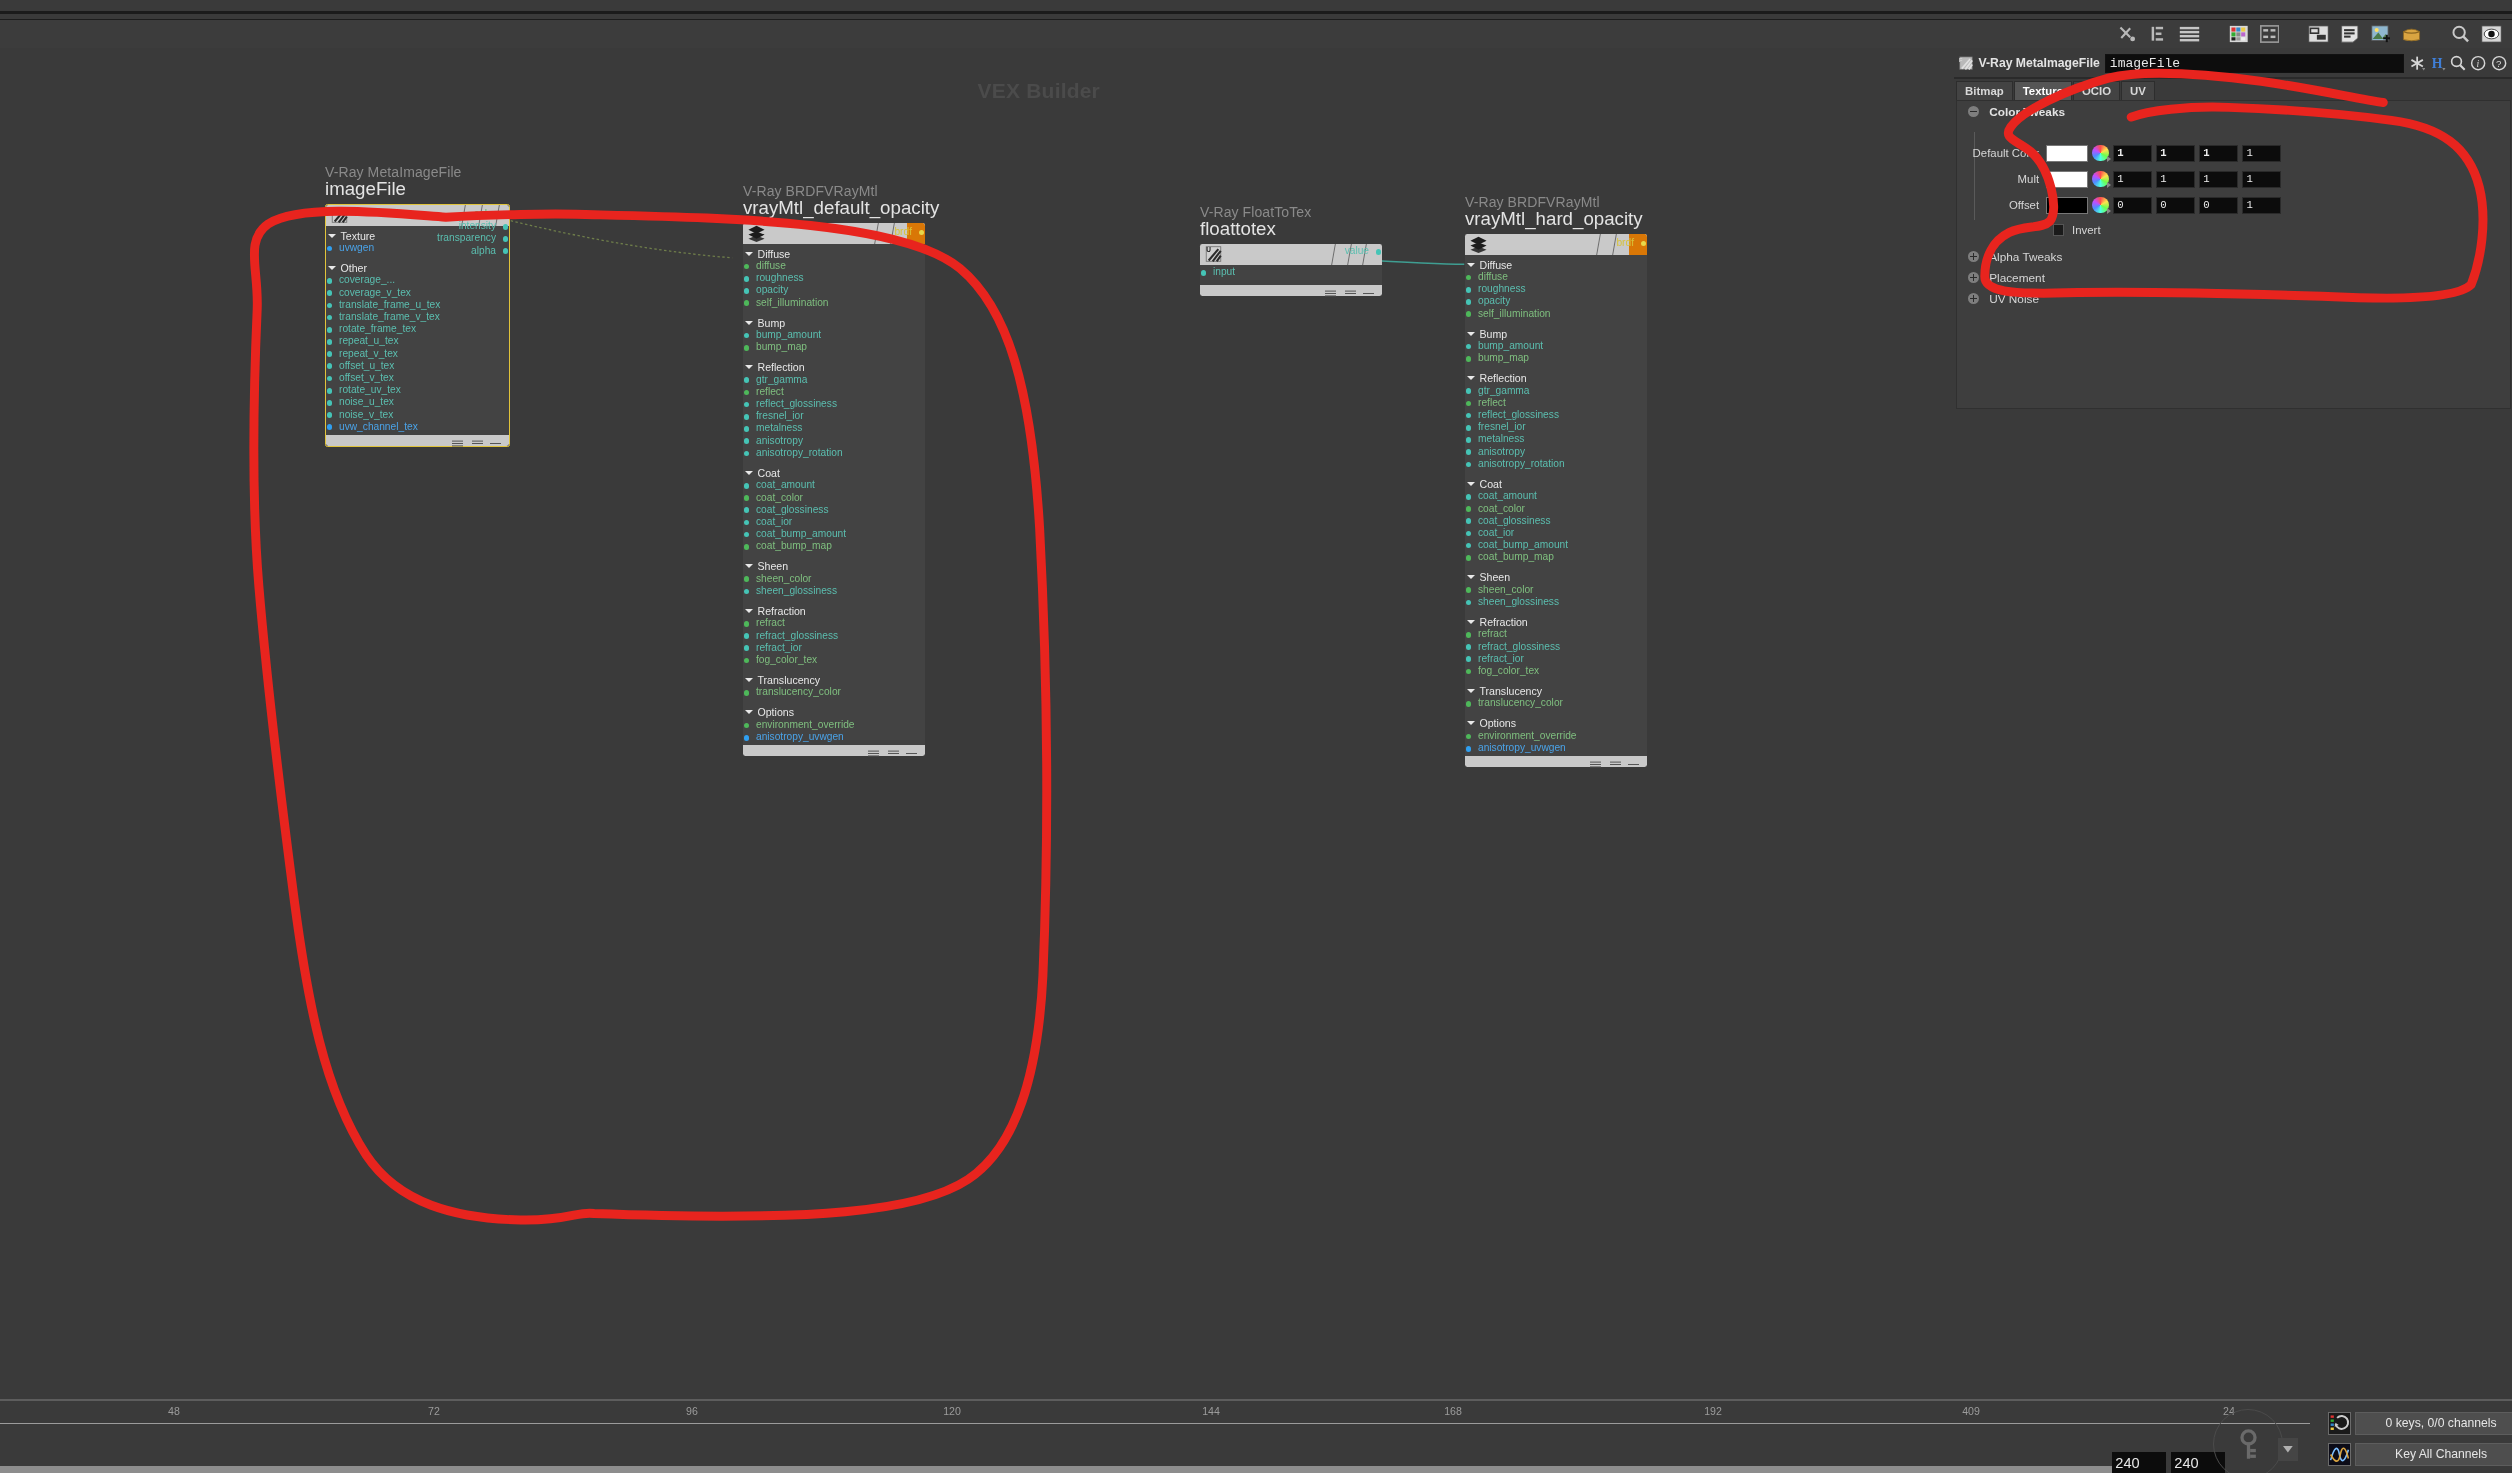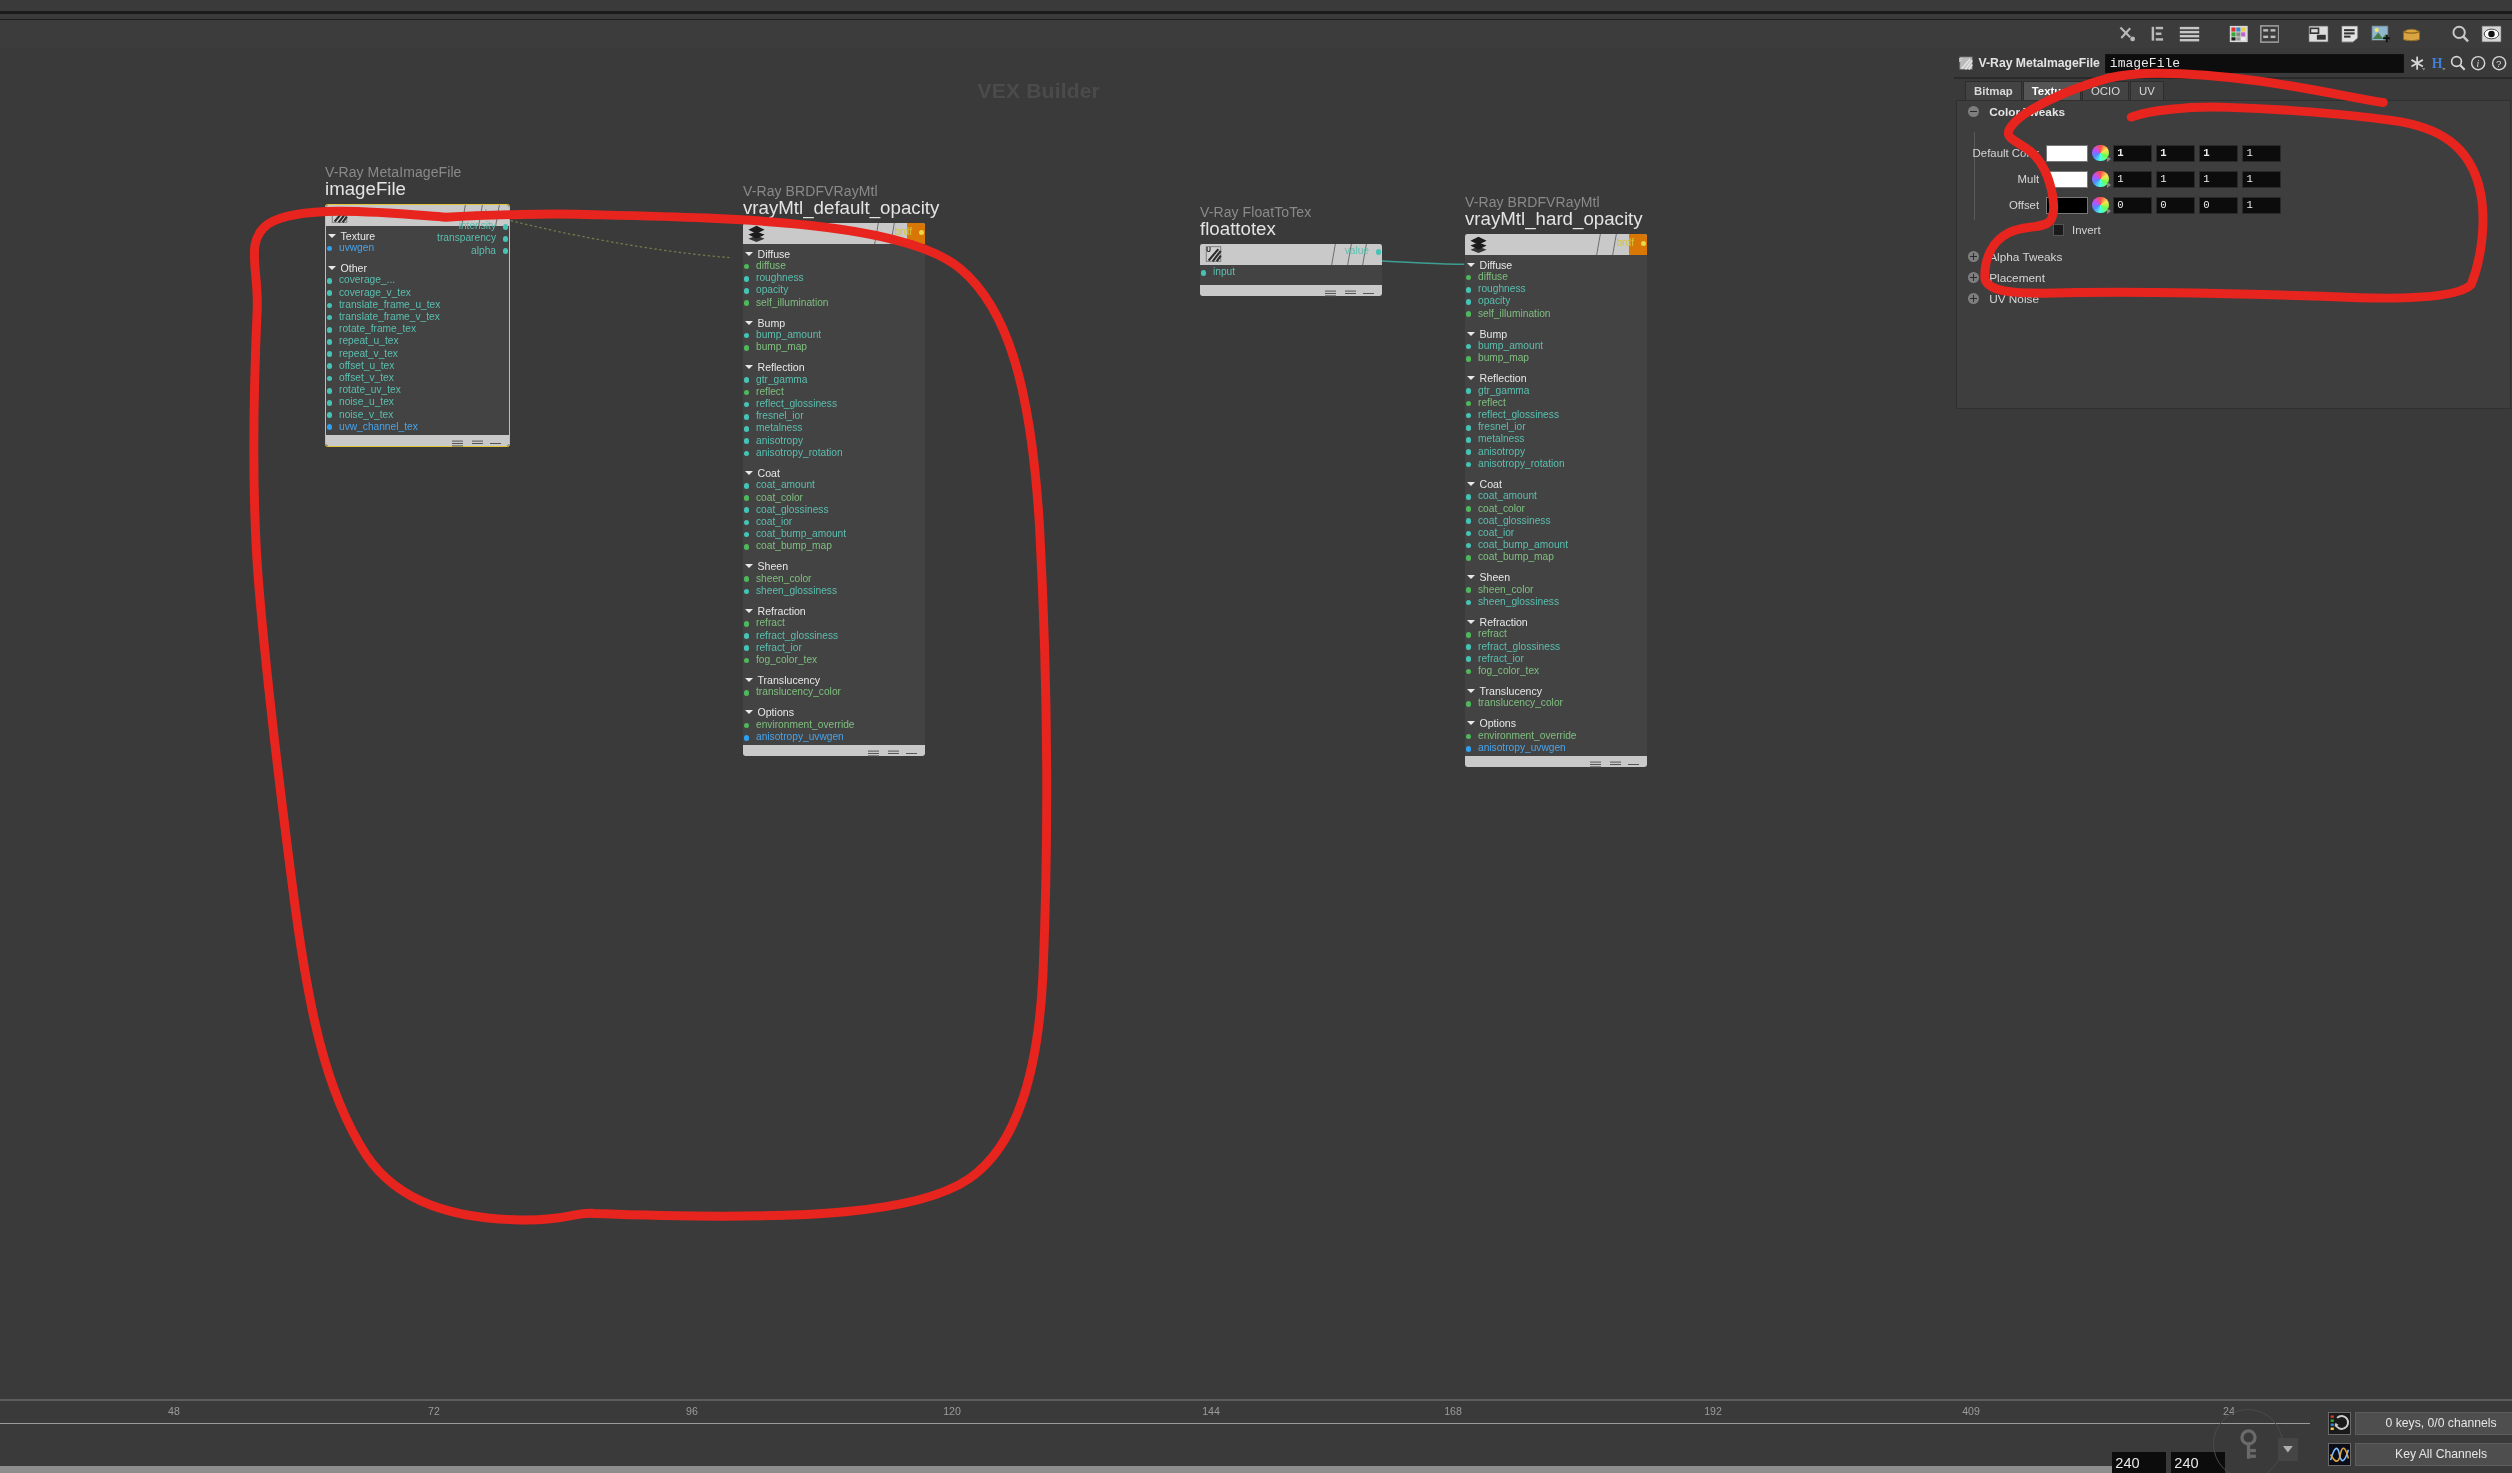--- a/index.html
+++ b/index.html
@@ -71,25 +71,25 @@
                  display:flex; align-items:center; }
   .parm-hdr-icon { width:18px; height:16.3px; margin-left:3.3px; }
   .parm-hdr-type { font-size:12.2px; font-weight:bold; color:#e3e3e3; margin-left:3.3px; white-space:nowrap; }
   .parm-name-field { flex:1; height:19.5px; margin-left:4.9px; background:#0d0d0d; border:0.8px solid #111;
                      color:#e8e8e8; font-size:13px; line-height:18px; padding-left:4.1px;
                      font-family:"Liberation Mono", monospace; }
   .parm-hdr-btns { display:flex; align-items:center; gap:2.4px; padding:0 4.1px; }
   .parm-hdr-btns .b { width:18px; height:18px; display:flex; align-items:center; justify-content:center; cursor:pointer; }
   .parm-sep { position:absolute; left:0; top:29px; width:558px; height:1.6px; background:#2a2a2a; }
 
-  .tabs { position:absolute; left:11px; top:33px; display:flex; }
+  .tabs { position:absolute; left:2px; top:33px; display:flex; }
   .tab { height:19.5px; padding:0 8.1px; background:#434343; border:0.8px solid #2d2d2d; border-bottom:none;
          color:#d8d8d8; font-size:11.4px; font-weight:bold; line-height:18px; margin-right:0.8px; cursor:pointer; }
   .tab.active { background:#555; color:#fff; }
-  .tab.plain { font-weight:normal; }
+  .tab.plain { font-weight:bold; }
 
   .parm-body { position:absolute; left:1.6px; top:52px; width:555px; height:309px; background:#3e3e3e;
                border:0.8px solid #303030; }
 
   .folder { position:relative; height:21px; display:flex; align-items:center; padding-left:11.4px; }
   .folder .pm { width:11.4px; height:11.4px; border-radius:50%; background:#7e7e7e;
                 display:flex; align-items:center; justify-content:center; margin-right:9.8px; cursor:pointer; }
   .folder .pm i { display:block; width:6.5px; height:1.6px; background:#2b2b2b; position:relative; }
   .folder .pm.plus i:after { content:""; position:absolute; left:2.4px; top:-2.4px; width:1.6px; height:6.5px; background:#2b2b2b; }
   .folder .flabel { font-size:11.8px; color:#e3e3e3; font-weight:bold; }

